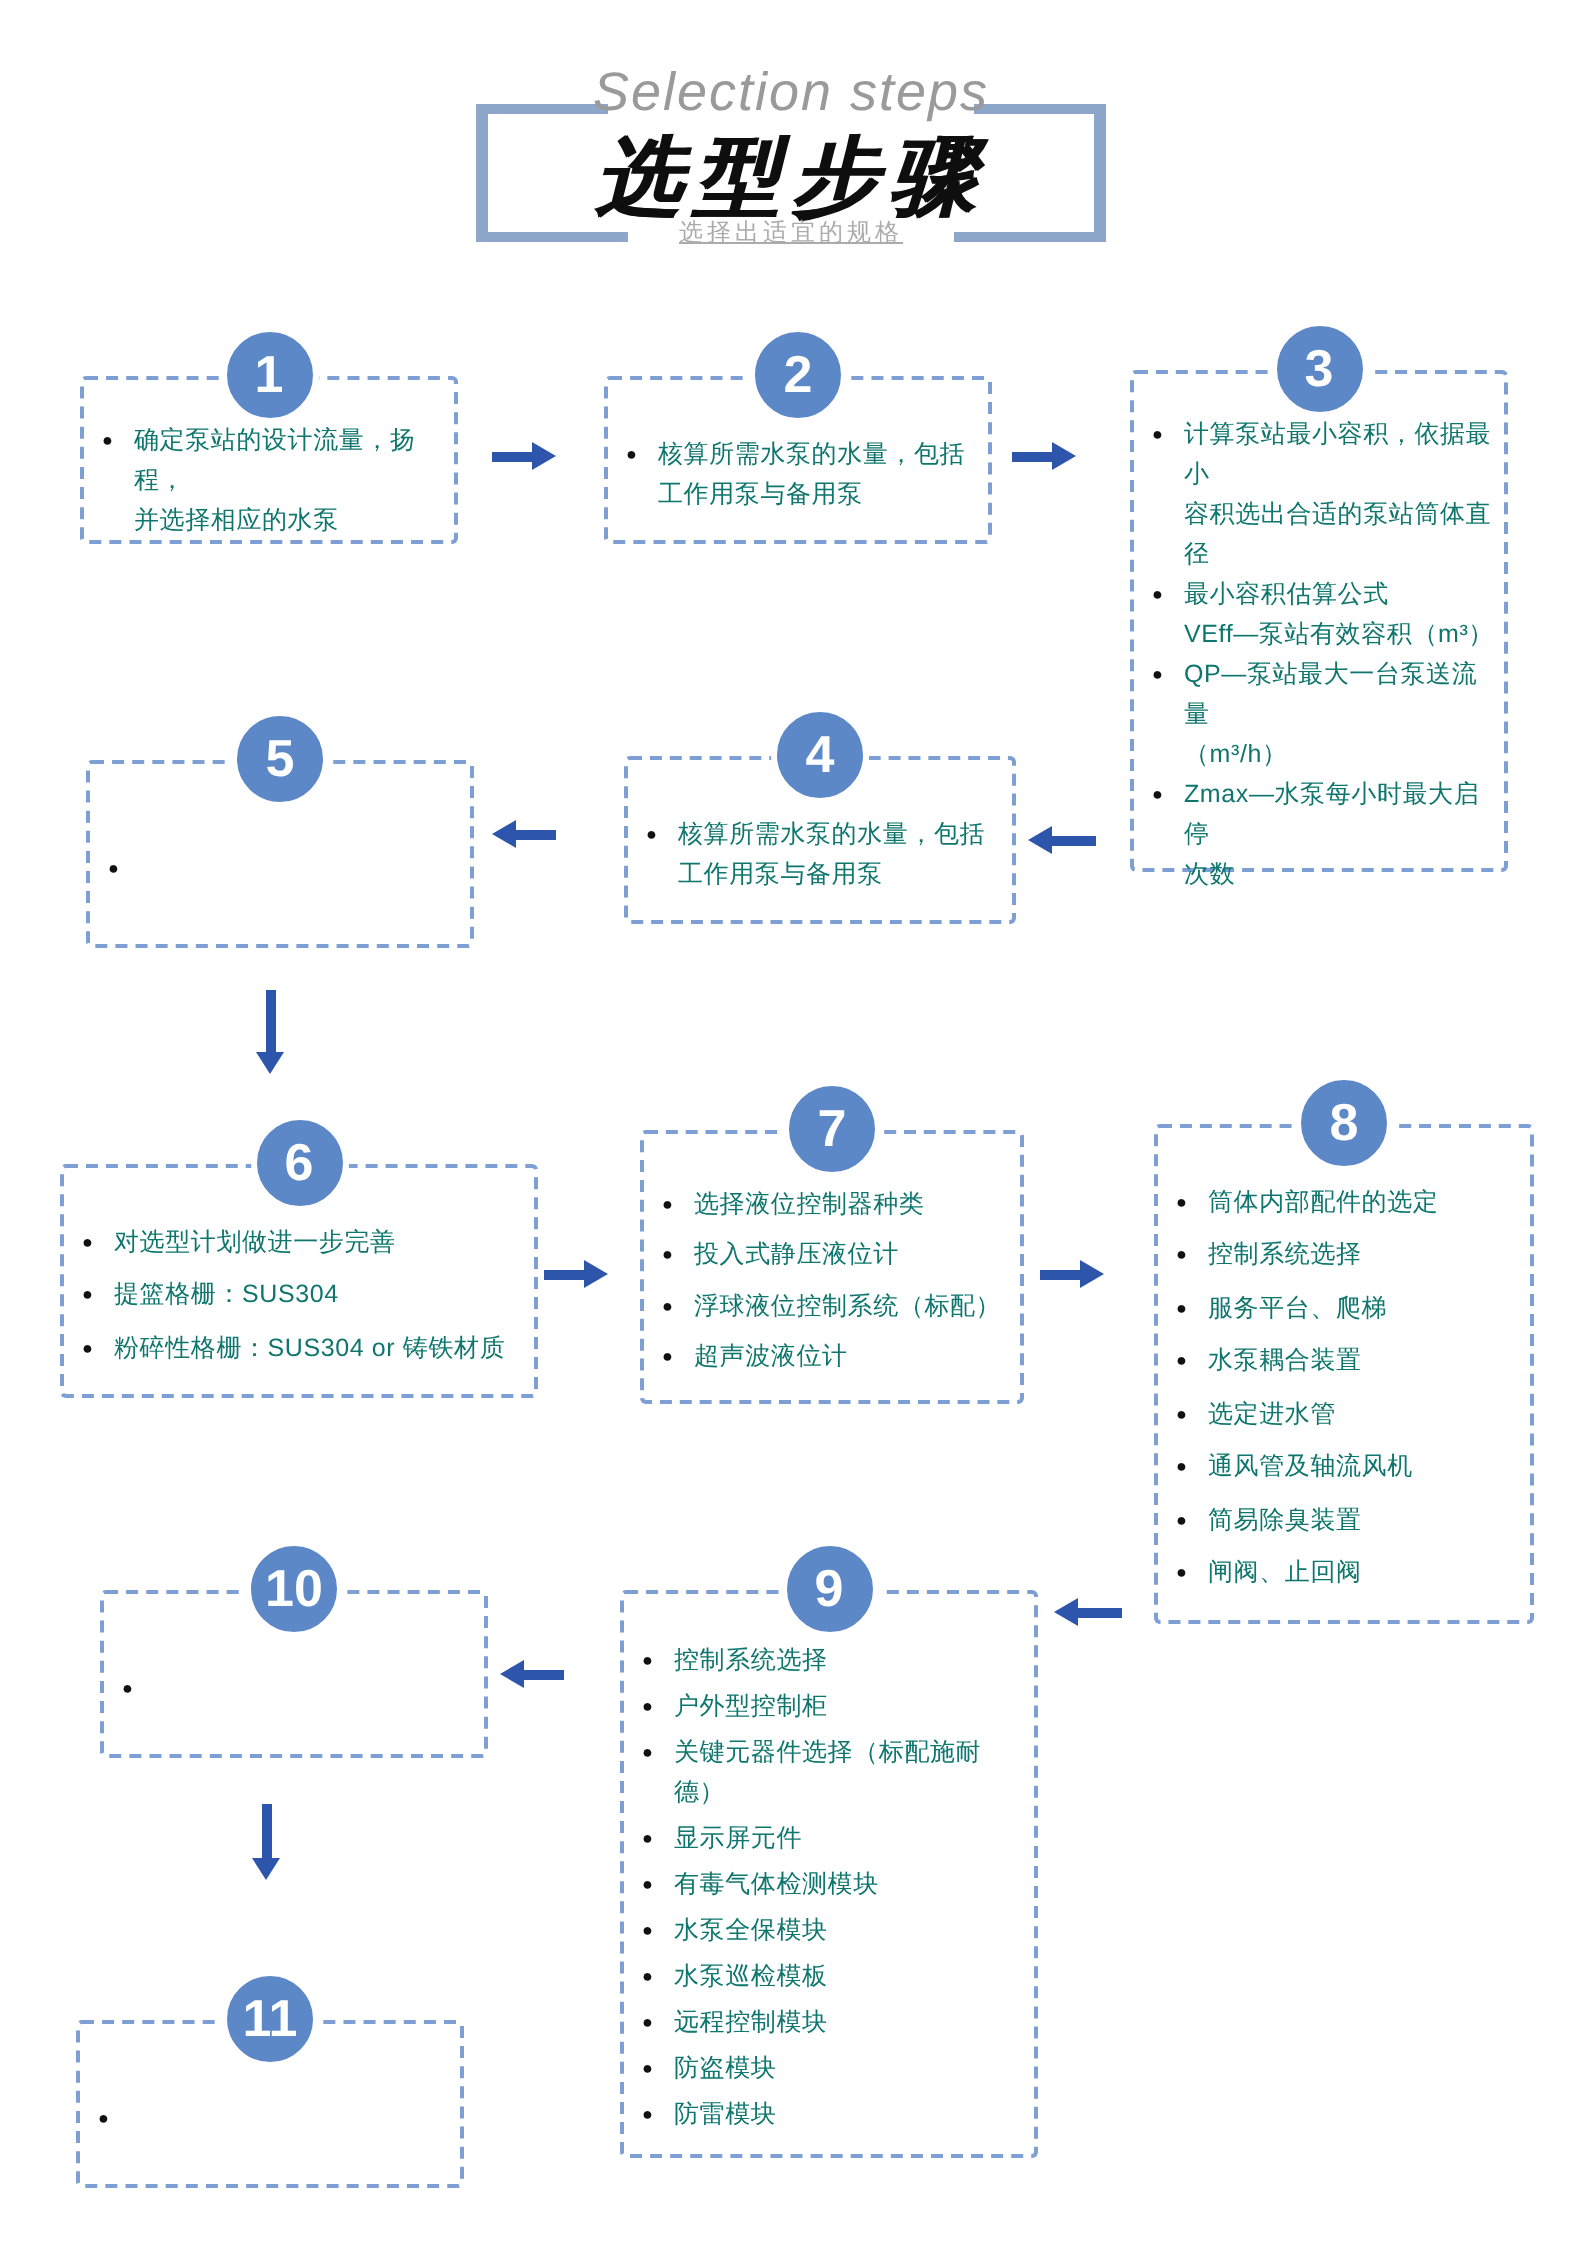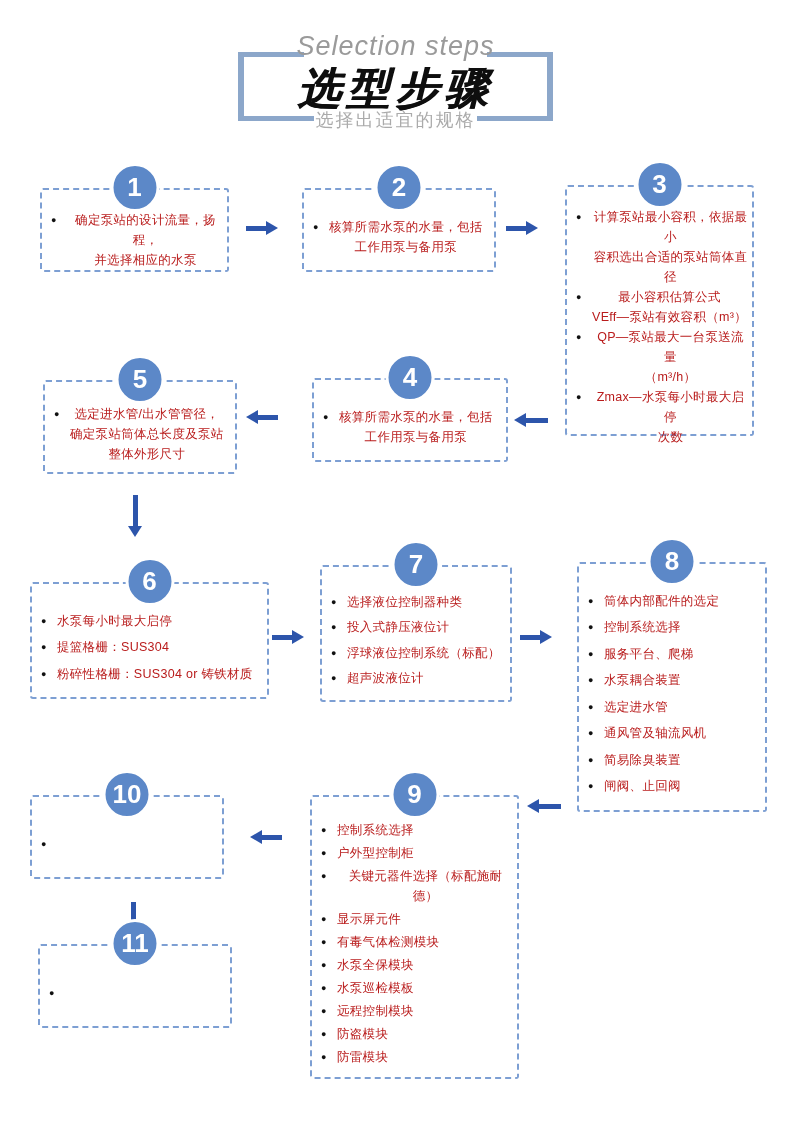--- a/index.html
+++ b/index.html
@@ -8,33 +8,33 @@
 
   
   .hbar{position:absolute;background:#8ca7ca;height:5px;}
   .bracket{position:absolute;background:#8ca7ca;width:6px;height:69px;top:52px;}
   .h-en{position:absolute;left:238px;top:31px;width:315px;text-align:center;
         font-size:27px;font-style:italic;color:#9a9a9a;letter-spacing:1px;}
   .h-zh{position:absolute;left:238px;top:60px;width:315px;text-align:center;
         font-size:43px;font-style:italic;font-weight:900;color:#0e0e0e;letter-spacing:6px;
         text-shadow:1px 0 #0e0e0e;}
   .h-sub{position:absolute;left:238px;top:108px;width:315px;text-align:center;
-        font-size:18px;color:#ababab;letter-spacing:2px;}
+        font-size:12px;color:#ababab;letter-spacing:2px;text-decoration:underline;}
 
   
   .box{position:absolute;border:2px dashed #7d9fd3;border-radius:3px;background:#fff;}
   .circle{position:absolute;left:50%;top:-27px;transform:translateX(-50%);
           width:49px;height:49px;box-sizing:border-box;border:3px solid #fff;border-radius:50%;
           background:#5c88c8;color:#fff;text-align:center;line-height:42px;
           font-size:26px;font-weight:bold;z-index:2;}
   ul.items{position:absolute;left:9px;right:3px;top:20px;bottom:7px;margin:0;padding:0;
            list-style:none;display:flex;flex-direction:column;justify-content:space-evenly;}
   ul.items li{display:flex;gap:6px;align-items:flex-start;}
   ul.items .dot{flex:0 0 10px;font-size:9px;line-height:20px;color:#111;}
-  ul.items .txt{font-size:12.5px;line-height:20px;color:#b91c1c;white-space:pre-line;letter-spacing:0.3px;text-align:center;}
+  ul.items .txt{font-size:12.5px;line-height:20px;color:#0f766e;white-space:pre-line;letter-spacing:0.3px;}
 
   
   .arr{position:absolute;height:14px;}
   .arr .shaft{position:absolute;top:5px;height:5px;left:0;right:11px;background:#2d55ab;}
   .arr .head{position:absolute;right:0;top:0;width:0;height:0;
              border-top:7px solid transparent;border-bottom:7px solid transparent;
              border-left:12px solid #2d55ab;}
   .arr.left .shaft{left:11px;right:0;}
   .arr.left .head{left:0;right:auto;border-left:none;border-right:12px solid #2d55ab;}
   .arr.down{width:14px;}
@@ -131,38 +131,35 @@
   <div class="arr left" style="left:246px;top:410px;width:32px;">
       <span class="shaft"></span>
       <span class="head"></span>
     </div>
 
   <div class="box" style="left:43px;top:380px;width:190px;height:90px;">
     <div class="circle"><span>5</span></div>
     <ul class="items">
         <li>
           <span class="dot">●</span>
-          <span class="txt">选定进水管/出水管管径，
-确定泵站筒体总长度及泵站
-整体外形尺寸</span>
         </li>
       </ul>
   </div>
 
   <div class="arr down" style="left:128px;top:495px;height:42px;">
       <span class="shaft"></span>
       <span class="head"></span>
     </div>
 
   <div class="box" style="left:30px;top:582px;width:235px;height:113px;">
     <div class="circle"><span>6</span></div>
     <ul class="items">
         <li>
           <span class="dot">●</span>
-          <span class="txt">水泵每小时最大启停</span>
+          <span class="txt">对选型计划做进一步完善</span>
         </li>
         <li>
           <span class="dot">●</span>
           <span class="txt">提篮格栅：SUS304</span>
         </li>
         <li>
           <span class="dot">●</span>
           <span class="txt">粉碎性格栅：SUS304 or 铸铁材质</span>
         </li>
       </ul>
@@ -283,35 +280,35 @@
           <span class="dot">●</span>
           <span class="txt">防雷模块</span>
         </li>
       </ul>
   </div>
   <div class="arr left" style="left:250px;top:830px;width:32px;">
       <span class="shaft"></span>
       <span class="head"></span>
     </div>
 
-  <div class="box" style="left:30px;top:795px;width:190px;height:80px;">
+  <div class="box" style="left:50px;top:795px;width:190px;height:80px;">
     <div class="circle"><span>10</span></div>
     <ul class="items">
         <li>
           <span class="dot">●</span>
         </li>
       </ul>
   </div>
 
   <div class="arr down" style="left:126px;top:902px;height:38px;">
       <span class="shaft"></span>
       <span class="head"></span>
     </div>
 
-  <div class="box" style="left:38px;top:944px;width:190px;height:80px;">
+  <div class="box" style="left:38px;top:1010px;width:190px;height:80px;">
     <div class="circle"><span>11</span></div>
     <ul class="items">
         <li>
           <span class="dot">●</span>
         </li>
       </ul>
   </div>
 
 </div>
 

